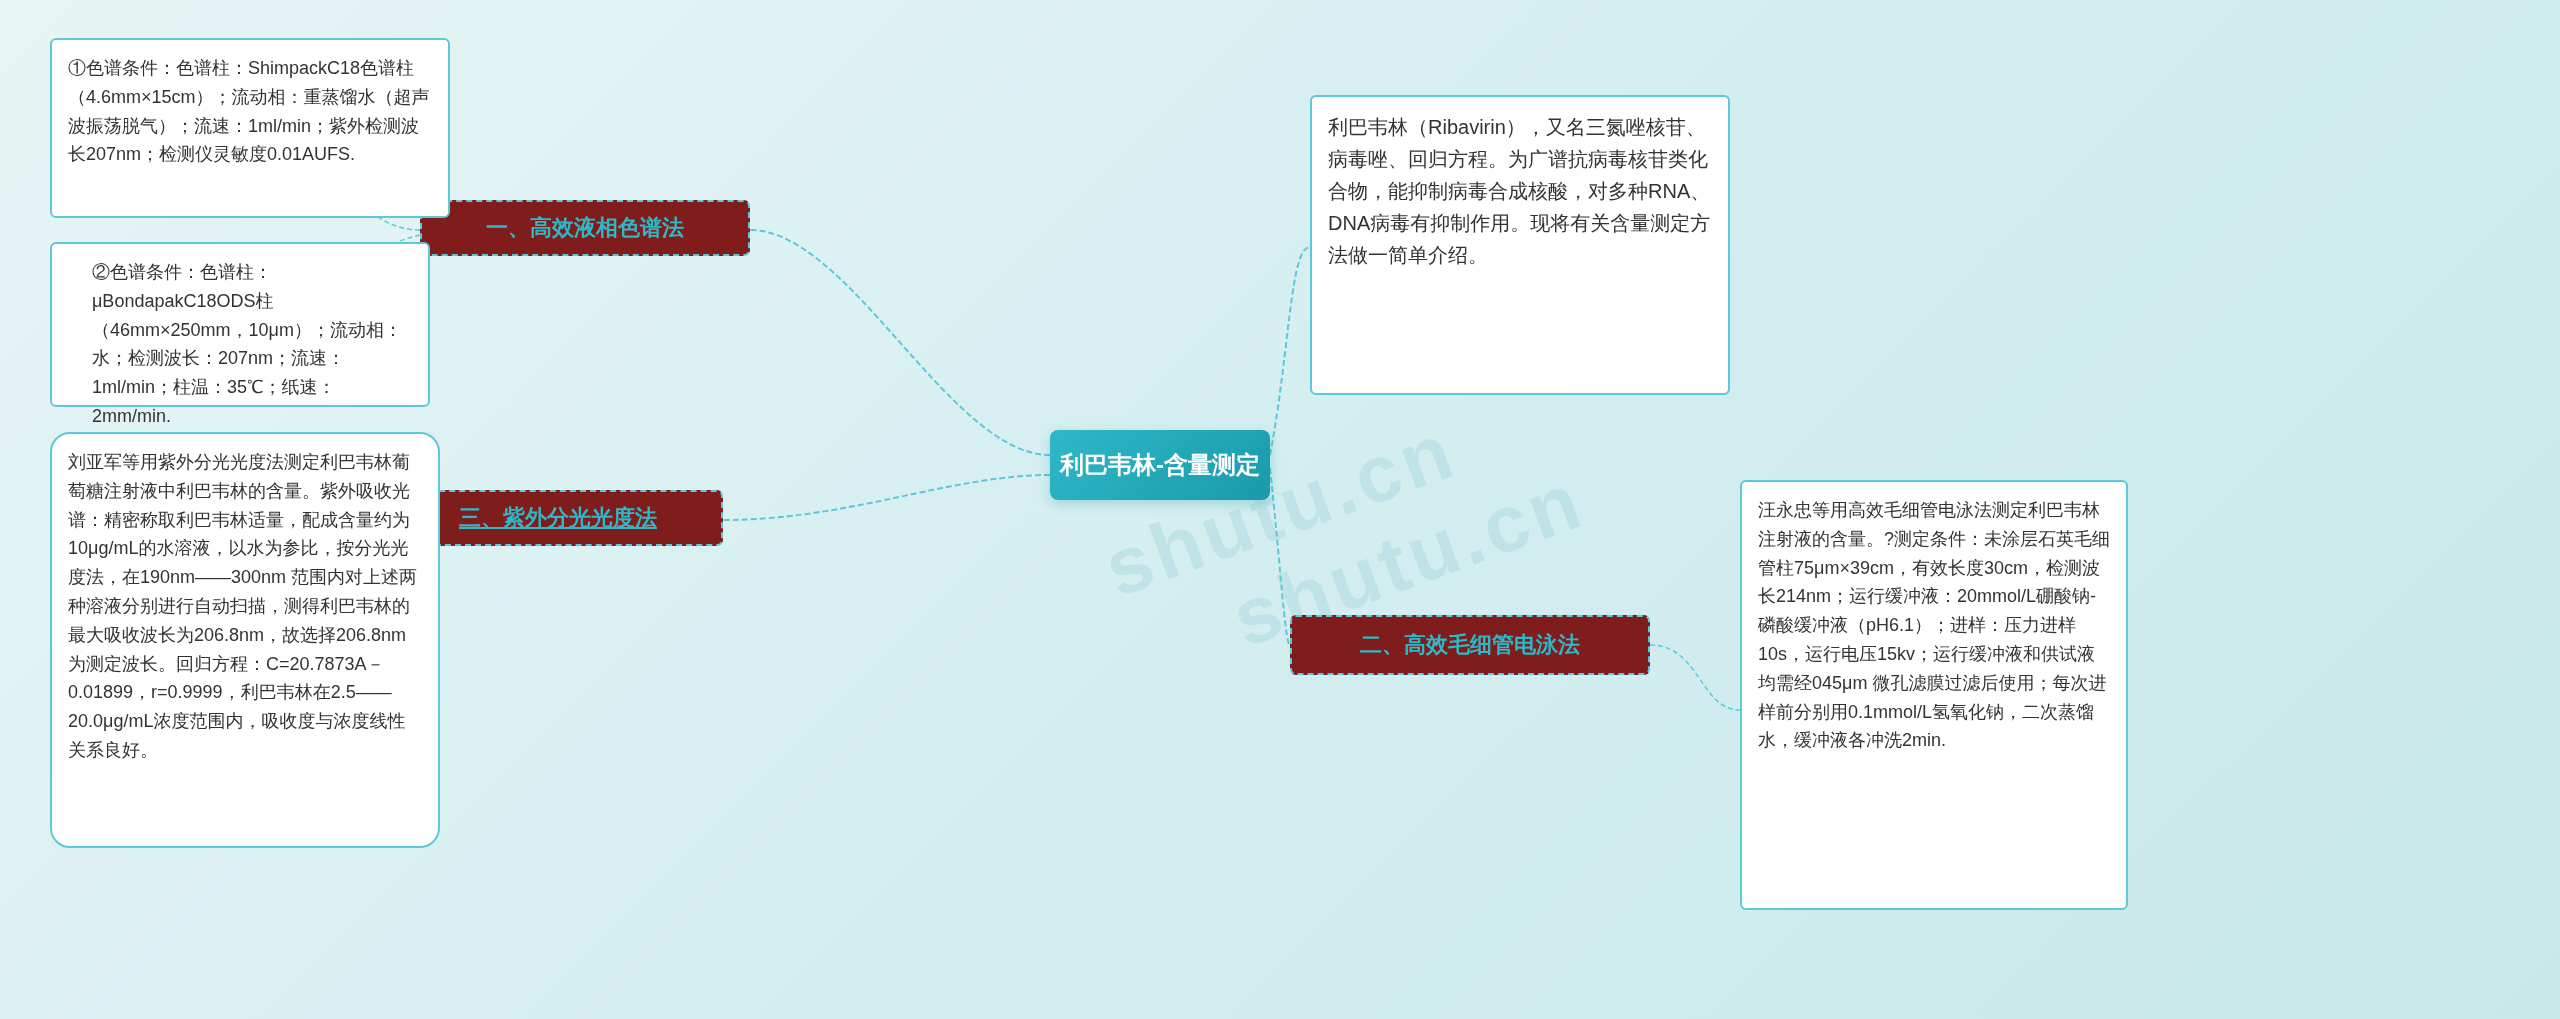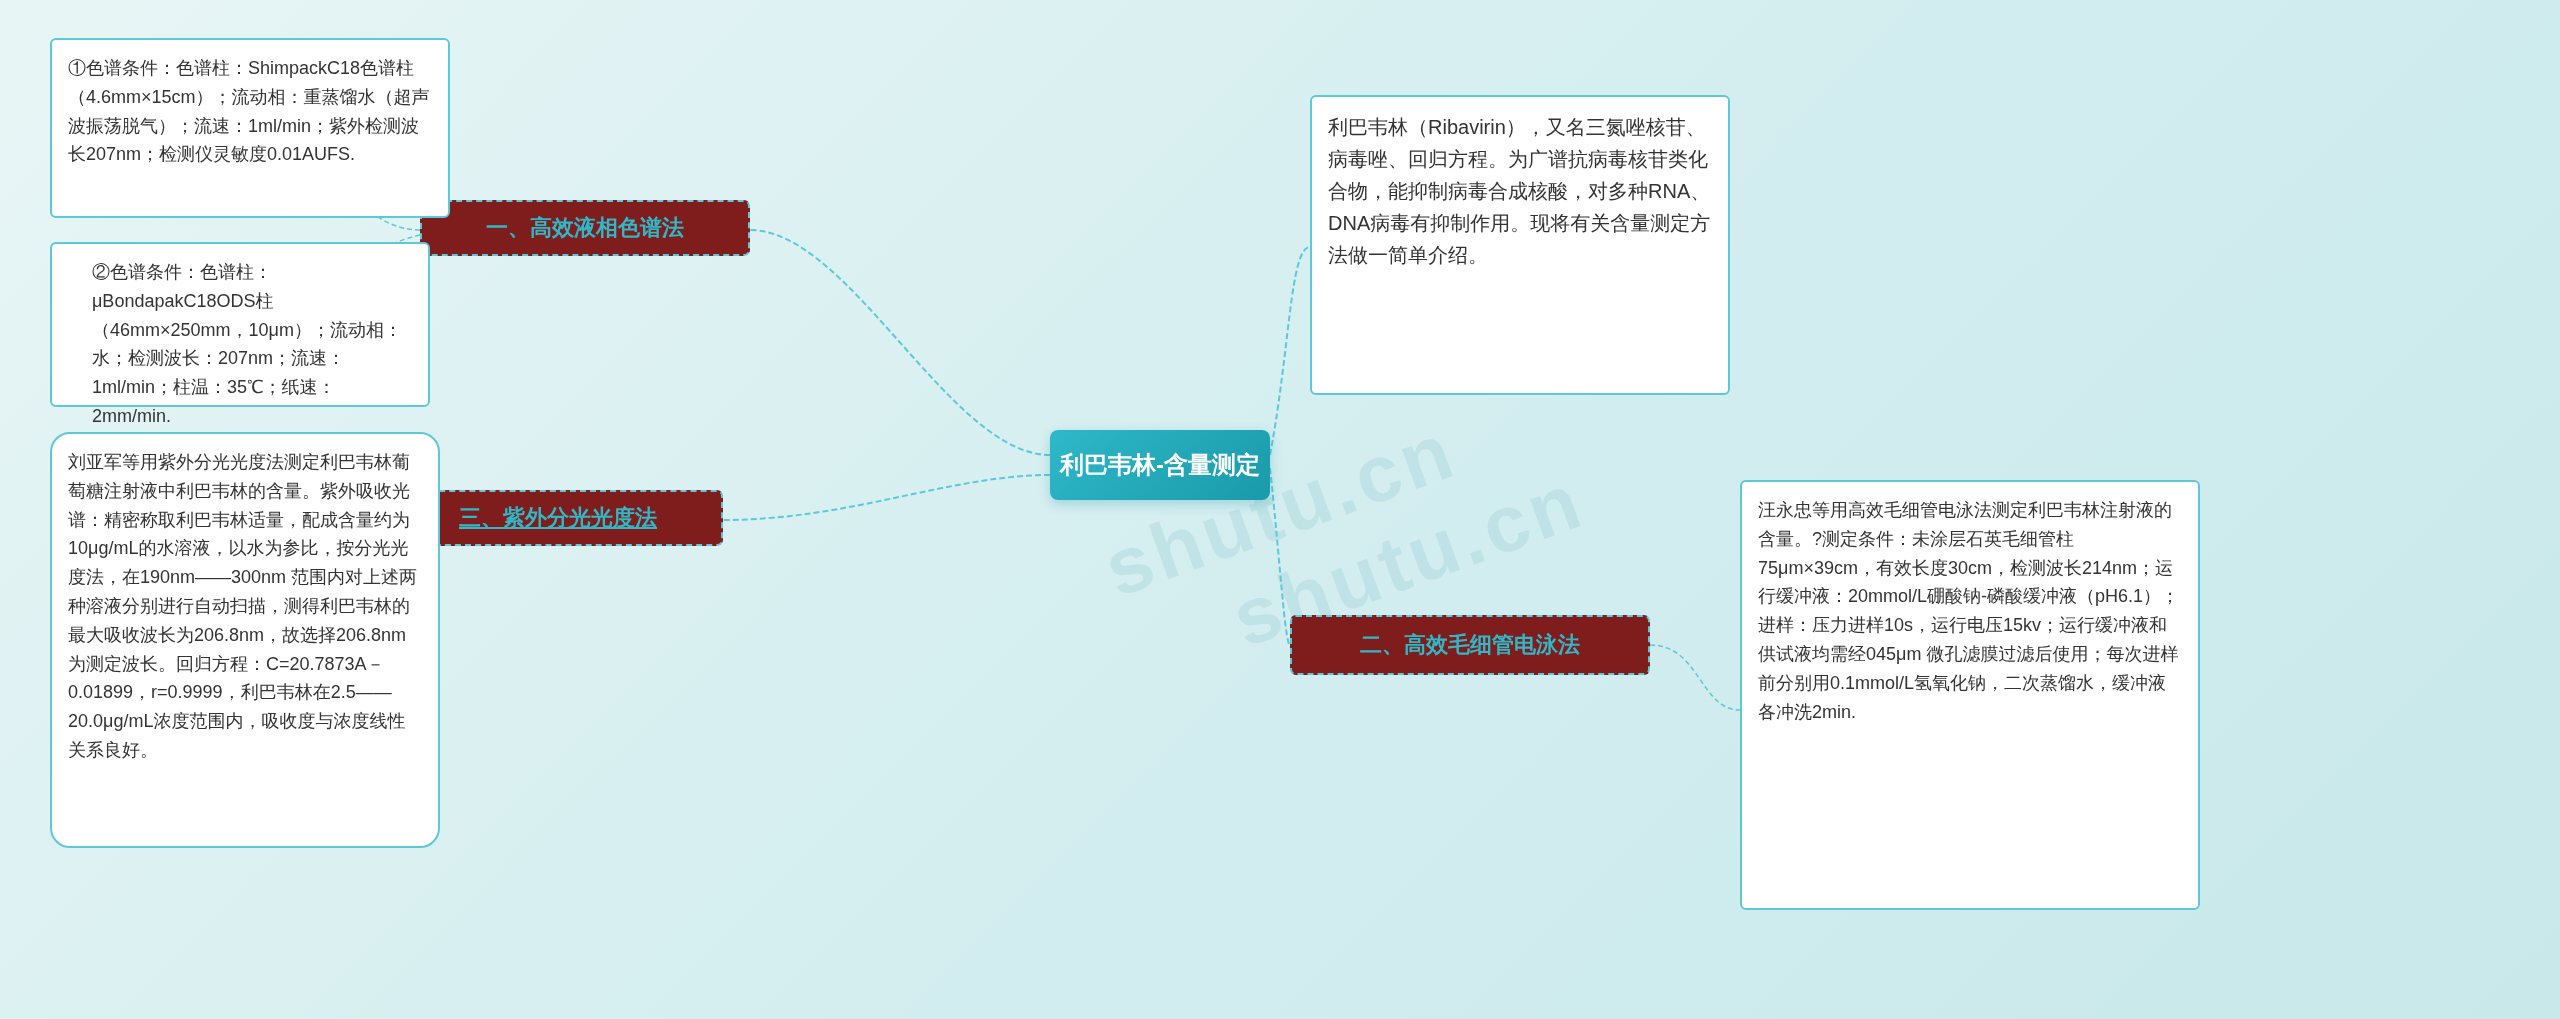--- a/index.html
+++ b/index.html
@@ -176,17 +176,17 @@
   </div>
 
   <div class="node-box text-sm" style="left:50px; top:432px; width:390px; height:416px;border-radius:20px;">
     <span>刘亚军等用紫外分光光度法测定利巴韦林葡萄糖注射液中利巴韦林的含量。紫外吸收光谱：精密称取利巴韦林适量，配成含量约为10μg/mL的水溶液，以水为参比，按分光光度法，在190nm——300nm 范围内对上述两种溶液分别进行自动扫描，测得利巴韦林的最大吸收波长为206.8nm，故选择206.8nm为测定波长。回归方程：C=20.7873A－0.01899，r=0.9999，利巴韦林在2.5——20.0μg/mL浓度范围内，吸收度与浓度线性关系良好。</span>
   </div>
 
   <div class="node-box text-md" style="left:1310px; top:95px; width:420px; height:300px;">
     <span>利巴韦林（Ribavirin），又名三氮唑核苷、病毒唑、回归方程。为广谱抗病毒核苷类化合物，能抑制病毒合成核酸，对多种RNA、DNA病毒有抑制作用。现将有关含量测定方法做一简单介绍。</span>
   </div>
 
-  <div class="node-box text-sm" style="left:1740px; top:480px; width:460px; height:430px;">
+  <div class="node-box text-sm" style="left:1740px; top:480px; width:388px; height:430px;">
     <span>汪永忠等用高效毛细管电泳法测定利巴韦林注射液的含量。?测定条件：未涂层石英毛细管柱75μm×39cm，有效长度30cm，检测波长214nm；运行缓冲液：20mmol/L硼酸钠-磷酸缓冲液（pH6.1）；进样：压力进样10s，运行电压15kv；运行缓冲液和供试液均需经045μm 微孔滤膜过滤后使用；每次进样前分别用0.1mmol/L氢氧化钠，二次蒸馏水，缓冲液各冲洗2min.</span>
   </div>
 
 </div>
 
 </body></html>

